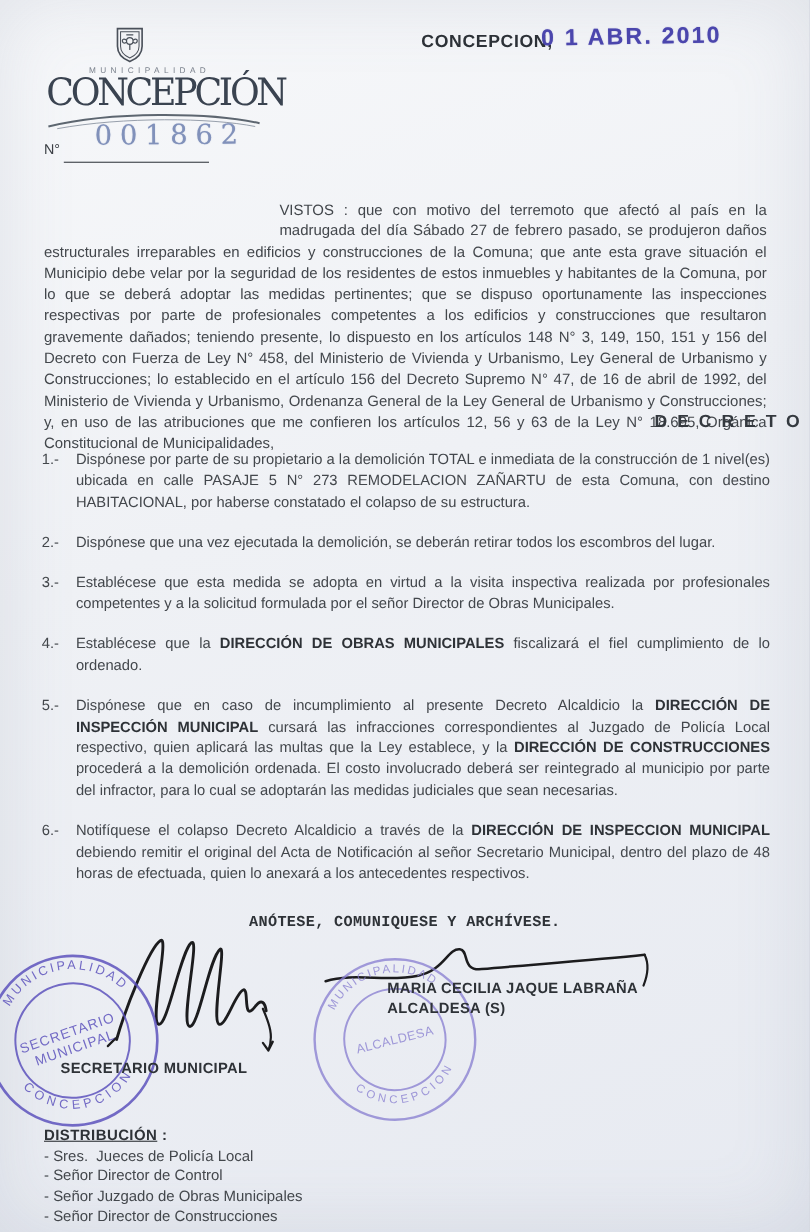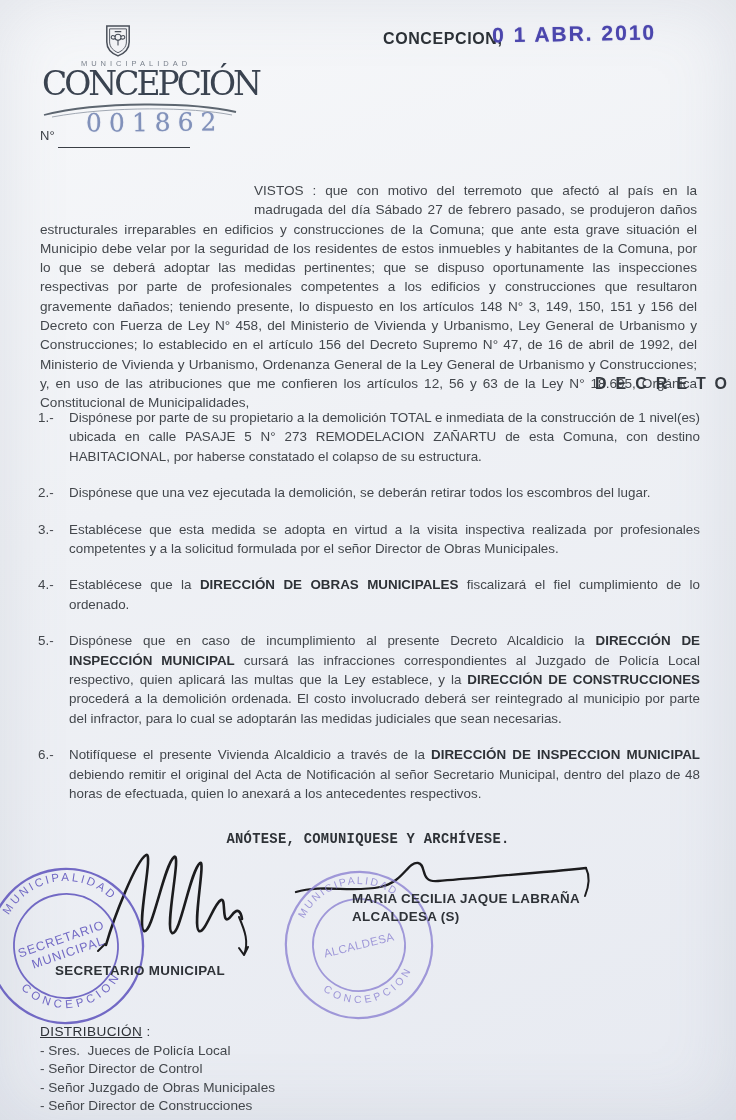--- a/index.html
+++ b/index.html
@@ -46,21 +46,21 @@
   .decree-item b{color:#2e3237;}
   .closing{position:absolute;left:0;top:832px;width:100%;text-align:center;
     font-size:13.8px;font-weight:700;color:#2e3237;letter-spacing:.3px;font-family:Liberation Mono, monospace;}
   
   .sig-ink{position:absolute;stroke:#1c1c1e;fill:none;stroke-linecap:round;}
   .seal{position:absolute;}
   .sig-name{position:absolute;text-align:left;font-weight:700;font-size:13.4px;
     line-height:17.5px;color:#2e3237;letter-spacing:.3px;}
   
   .distribution{position:absolute;left:40px;top:1024px;font-size:13.6px;}
-  .dist-head{font-weight:400;color:#2e3237;letter-spacing:.4px;}
+  .dist-head{font-weight:700;color:#2e3237;letter-spacing:.4px;}
   .dist-head .u{text-decoration:underline;}
   .dist-items{margin-top:3px;}
   .dist-item{white-space:pre;line-height:18.4px;color:#43474c;}
 </style>
 </head>
 <body>
 
 <div class="page">
 
   <div class="city-label">CONCEPCION,</div>
@@ -120,21 +120,21 @@
         <span class="body"><span>Establécese que la </span><b>DIRECCIÓN DE OBRAS MUNICIPALES</b><span> fiscalizará el fiel cumplimiento de lo ordenado.</span></span>
       </div>
 
       <div class="decree-item">
         <span class="num">5.-</span>
         <span class="body"><span>Dispónese que en caso de incumplimiento al presente Decreto Alcaldicio la </span><b>DIRECCIÓN DE INSPECCIÓN MUNICIPAL</b><span> cursará las infracciones correspondientes al Juzgado de Policía Local respectivo, quien aplicará las multas que la Ley establece, y la </span><b>DIRECCIÓN DE CONSTRUCCIONES</b><span> procederá a la demolición ordenada. El costo involucrado deberá ser reintegrado al municipio por parte del infractor, para lo cual se adoptarán las medidas judiciales que sean necesarias.</span></span>
       </div>
 
       <div class="decree-item">
         <span class="num">6.-</span>
-        <span class="body"><span>Notifíquese el presente Vivienda Alcaldicio a través de la </span><b>DIRECCIÓN DE INSPECCION MUNICIPAL</b><span> debiendo remitir el original del Acta de Notificación al señor Secretario Municipal, dentro del plazo de 48 horas de efectuada, quien lo anexará a los antecedentes respectivos.</span></span>
+        <span class="body"><span>Notifíquese el colapso Decreto Alcaldicio a través de la </span><b>DIRECCIÓN DE INSPECCION MUNICIPAL</b><span> debiendo remitir el original del Acta de Notificación al señor Secretario Municipal, dentro del plazo de 48 horas de efectuada, quien lo anexará a los antecedentes respectivos.</span></span>
       </div>
 
   </div>
 
   <div class="closing">ANÓTESE, COMUNIQUESE Y ARCHÍVESE.</div>
 
   <svg class="sig-ink" style="left:92px;top:845px" width="172" height="124" viewBox="0 0 172 124">
     <path d="M14 100 C 22 72 44 16 54 10 C 62 5 44 82 52 86 C 60 90 72 20 82 12
              C 90 6 72 84 80 88 C 88 92 98 26 108 18 C 114 13 100 82 107 86
              C 113 89 122 58 129 55 C 135 52 128 86 140 70 C 146 62 149 67 150 74" stroke-width="2.6"></path>

